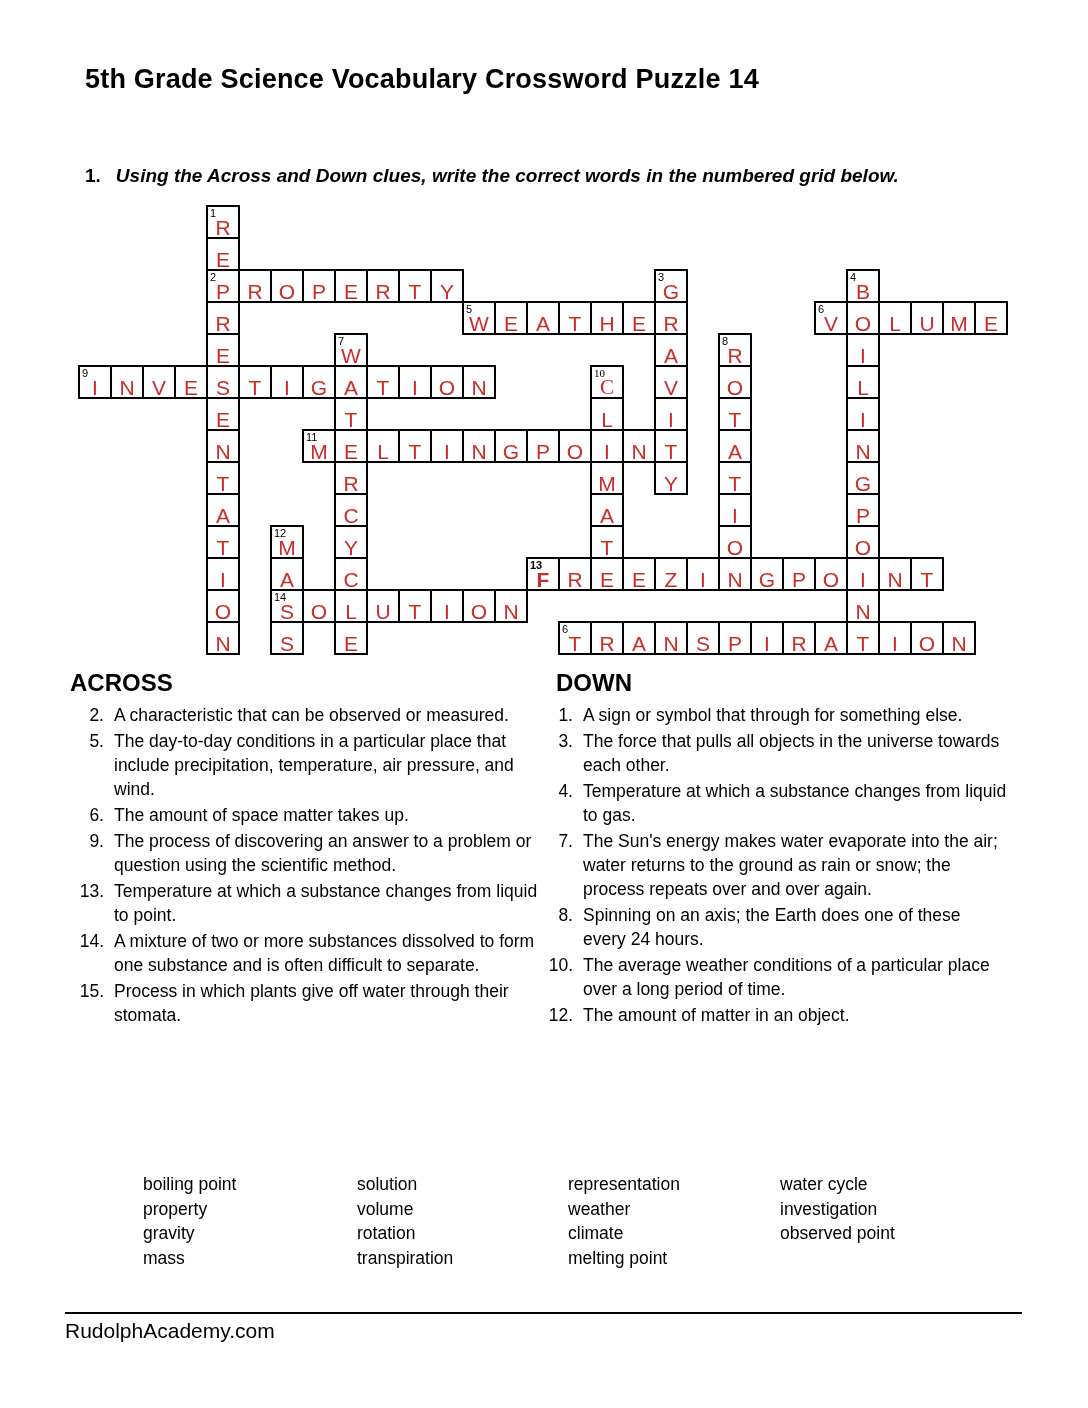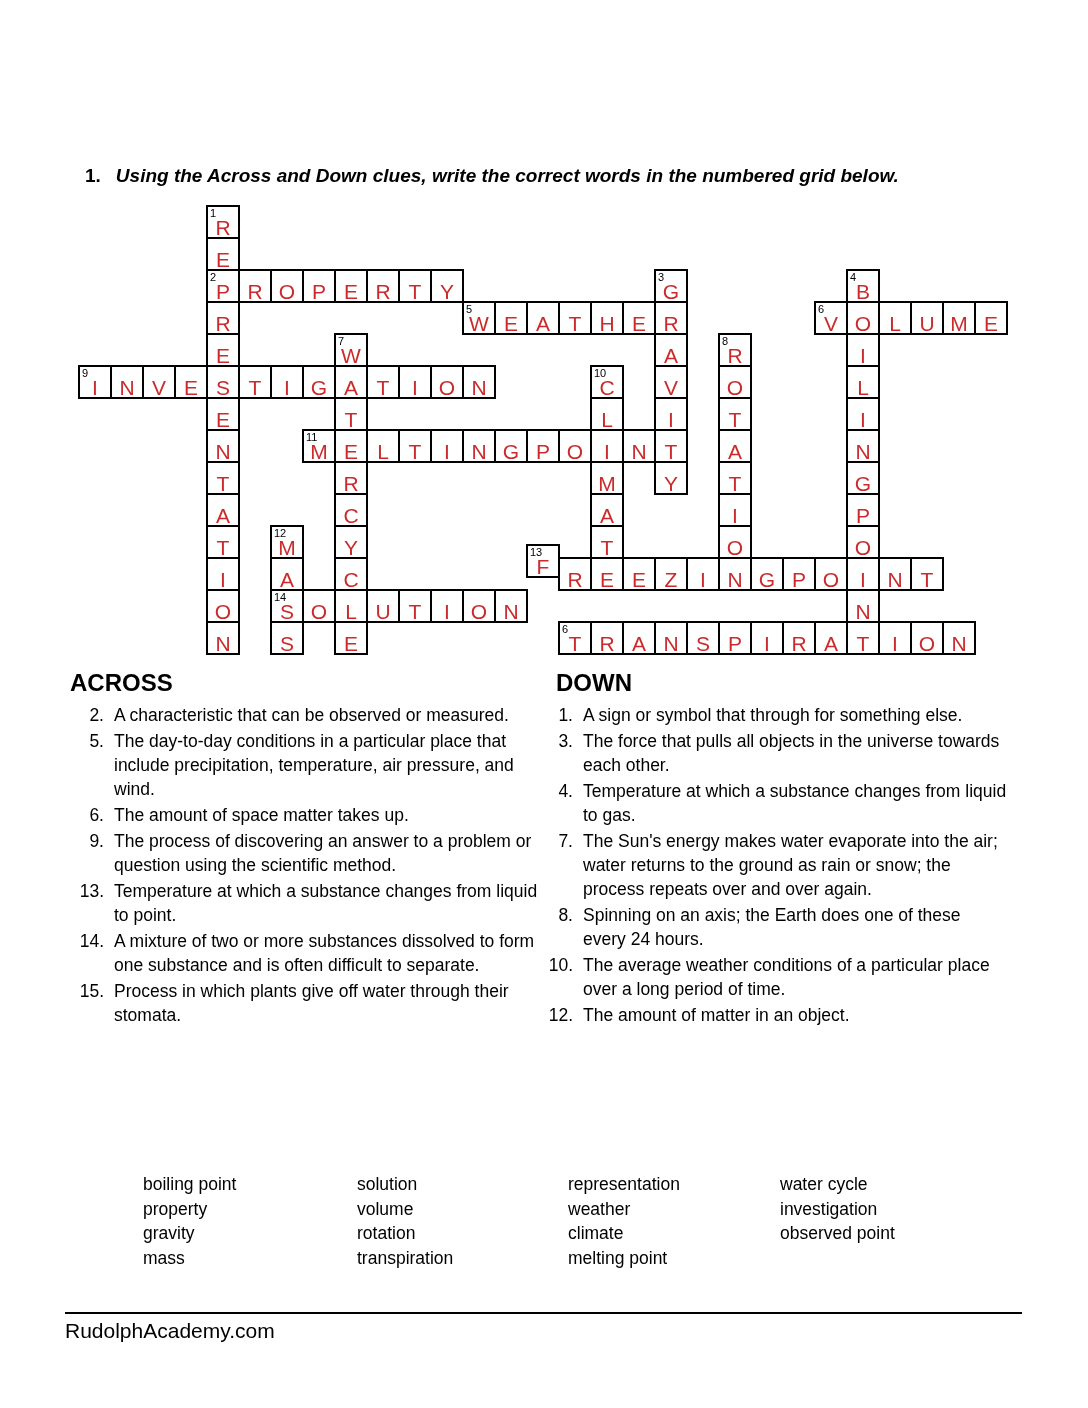--- a/index.html
+++ b/index.html
@@ -41,20 +41,21 @@
   .wb-word { font-size:17.5px; line-height:24.7px; }
 
   .footer-line { position:absolute; left:65px; top:1312px; width:957px; height:2px; background:#000; }
   .footer-text { position:absolute; left:65px; top:1319px; font-size:21px; }
 </style>
 </head>
 <body>
 
 <div class="page">
 
+  <div class="title">5th Grade Science Vocabulary Crossword Puzzle 14</div>
 
   <div class="instruction">
     <span class="instr-num">1.</span>
     <span class="instr-text">Using the Across and Down clues, write the correct words in the numbered grid below.</span>
   </div>
 
   <div class="grid">
       <div class="cell" style="left: 127px; top: -1px; border-color: rgb(0, 0, 0);">
         <span class="cellnum">1</span>
         <span class="cellletter" style="color: rgb(203, 43, 43);">R</span>
@@ -297,21 +298,21 @@
       </div>
       <div class="cell" style="left: 319px; top: 159px; border-color: rgb(0, 0, 0);">
         <span class="cellletter" style="color: rgb(203, 43, 43);">I</span>
       </div>
       <div class="cell" style="left: 351px; top: 159px; border-color: rgb(0, 0, 0);">
         <span class="cellletter" style="color: rgb(203, 43, 43);">O</span>
       </div>
       <div class="cell" style="left: 383px; top: 159px; border-color: rgb(0, 0, 0);">
         <span class="cellletter" style="color: rgb(203, 43, 43);">N</span>
       </div>
-      <div class="cell" style="left: 511px; top: 159px; border-color: rgb(0, 0, 0);">
+      <div class="cell" style="left: 511px; top: 159px; border-color: rgb(0, 0, 0); font-family: Liberation Serif, serif;">
         <span class="cellnum">10</span>
         <span class="cellletter" style="color: rgb(203, 43, 43);">C</span>
       </div>
       <div class="cell" style="left: 511px; top: 191px; border-color: rgb(0, 0, 0);">
         <span class="cellletter" style="color: rgb(203, 43, 43);">L</span>
       </div>
       <div class="cell" style="left: 511px; top: 223px; border-color: rgb(0, 0, 0);">
         <span class="cellletter" style="color: rgb(203, 43, 43);">I</span>
       </div>
       <div class="cell" style="left: 511px; top: 255px; border-color: rgb(0, 0, 0);">
@@ -361,21 +362,21 @@
       <div class="cell" style="left: 191px; top: 351px; border-color: rgb(0, 0, 0);">
         <span class="cellletter" style="color: rgb(203, 43, 43);">A</span>
       </div>
       <div class="cell" style="left: 191px; top: 383px; border-color: rgb(0, 0, 0);">
         <span class="cellnum">14</span>
         <span class="cellletter" style="color: rgb(203, 43, 43);">S</span>
       </div>
       <div class="cell" style="left: 191px; top: 415px; border-color: rgb(0, 0, 0);">
         <span class="cellletter" style="color: rgb(203, 43, 43);">S</span>
       </div>
-      <div class="cell" style="left: 447px; top: 338px; border-color: rgb(0, 0, 0);">
+      <div class="cell" style="left: 447px; top: 351px; border-color: rgb(0, 0, 0); font-weight: bold;">
         <span class="cellnum">13</span>
         <span class="cellletter" style="color: rgb(203, 43, 43);">F</span>
       </div>
       <div class="cell" style="left: 479px; top: 351px; border-color: rgb(0, 0, 0);">
         <span class="cellletter" style="color: rgb(203, 43, 43);">R</span>
       </div>
       <div class="cell" style="left: 543px; top: 351px; border-color: rgb(0, 0, 0);">
         <span class="cellletter" style="color: rgb(203, 43, 43);">E</span>
       </div>
       <div class="cell" style="left: 575px; top: 351px; border-color: rgb(0, 0, 0);">

